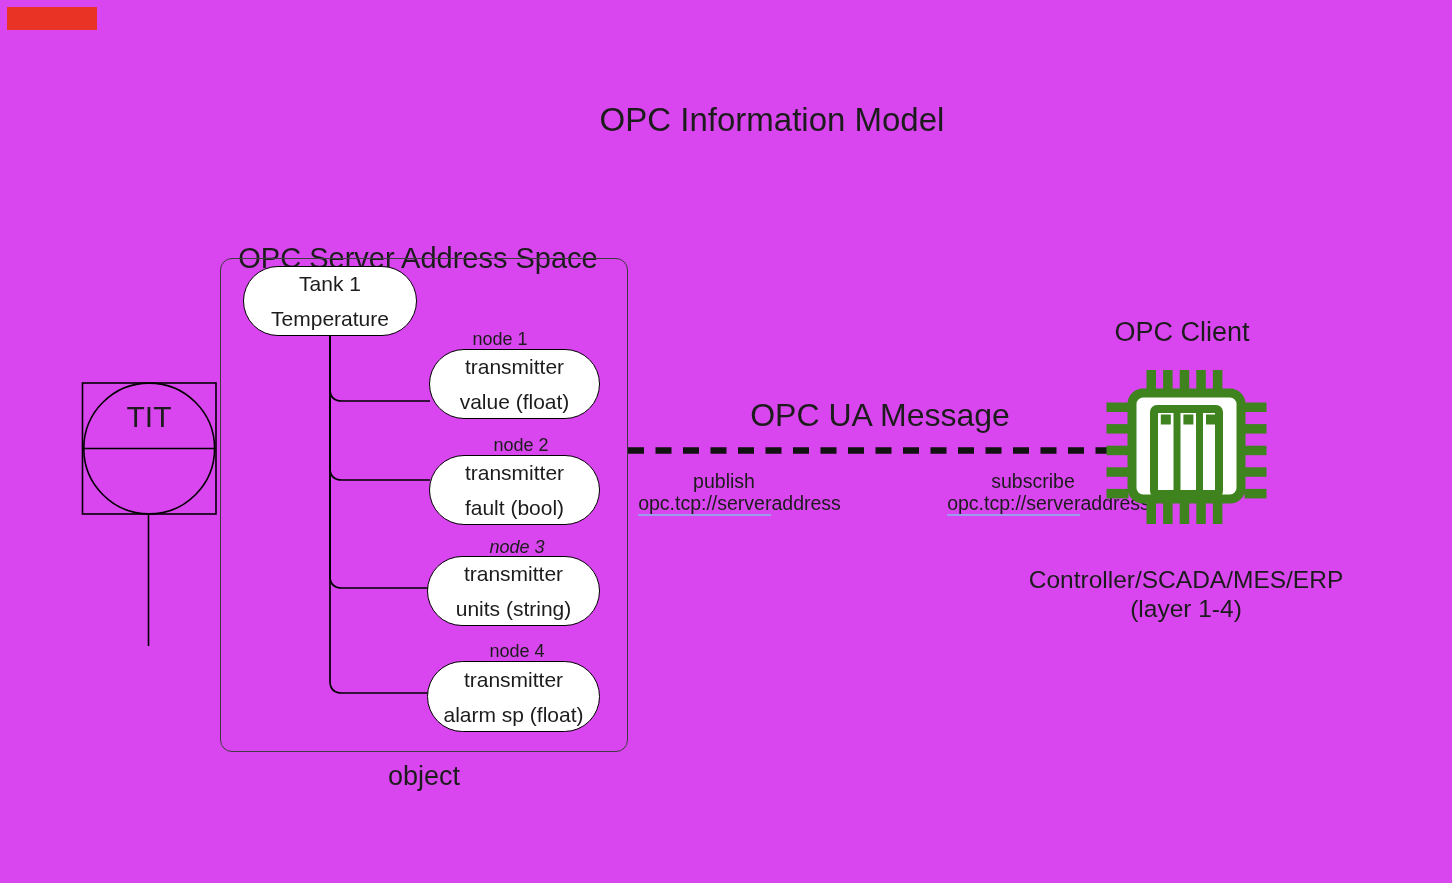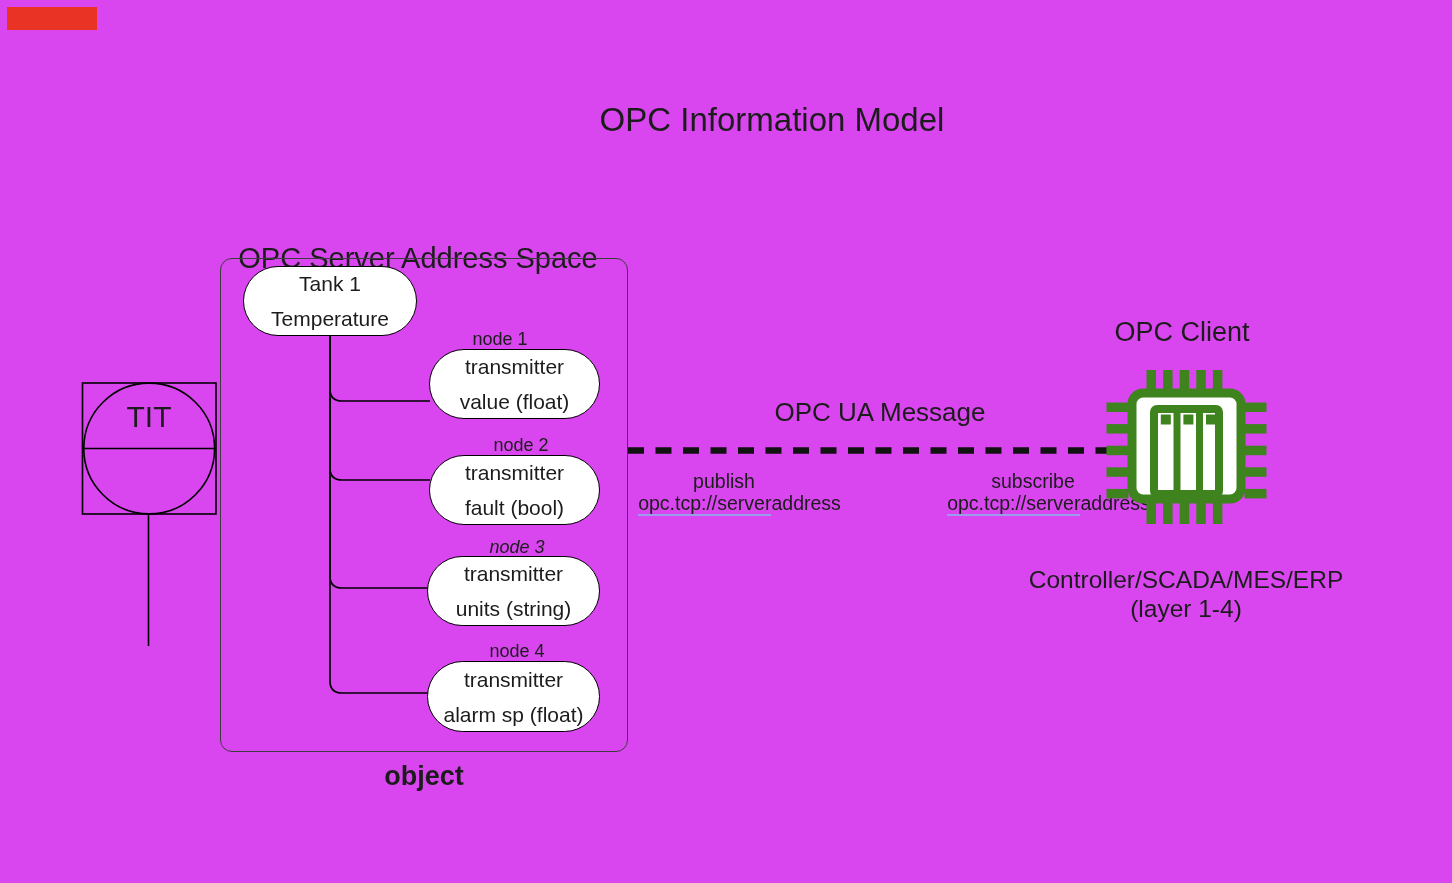--- a/index.html
+++ b/index.html
@@ -16,21 +16,21 @@
     left:220px;top:258px;width:408px;height:494px;box-sizing:border-box;
     border:1.6px solid #3c3c3c;border-radius:12px;background:transparent;
   }
   .stadium{
     box-sizing:border-box;background:#ffffff;border:1.8px solid #000000;border-radius:40px;
     display:flex;flex-direction:column;align-items:center;justify-content:center;
     text-align:left;font-size:21px;line-height:27px;gap:8px;
   }
   .node-label{font-size:18px;}
   .tit-tag{font-size:30px;}
-  .msg-label{font-size:26px;}
+  .msg-label{font-size:32px;}
   .pubsub{font-size:19.5px;line-height:22px;}
   .link-part{border-bottom:2px solid #9b9bee;margin-left:31px;}
   .client-label{font-size:27px;}
   .client-caption{font-size:24.5px;line-height:29px;}
   svg.layer{position:absolute;left:0;top:0;}
 </style>
 </head>
 <body>
 
 <div class="canvas">
@@ -55,21 +55,21 @@
   </svg>
 
   <svg class="abs" style="left:7px;top:7px;" width="90" height="23" viewBox="0 0 90 23" color="#E93325">
     <rect x="0" y="0" width="90" height="23" fill="currentColor"></rect>
   </svg>
 
   <div class="abs ctr title" style="left:772px;top:101px;">OPC Information Model</div>
   <div class="abs ctr section-label" style="left:418px;top:224px;margin-top:18px;">OPC Server Address Space</div>
 
   <div class="abs big-box"></div>
-  <div class="abs ctr object-label" style="left:424px;top:761px;font-weight:bold;">object</div>
+  <div class="abs ctr object-label" style="left:424px;top:761px;">object</div>
 
   <div class="stadium abs" style="left:243px;top:266px;width:174px;height:70px;">
     <div>Tank 1</div>
     <div>Temperature</div>
   </div>
 
   <div class="abs ctr node-label" style="left:500px;top:329px;">node 1</div>
   <div class="stadium abs" style="left:429px;top:349px;width:171px;height:70px;">
     <div>transmitter</div>
     <div>value (float)</div>

